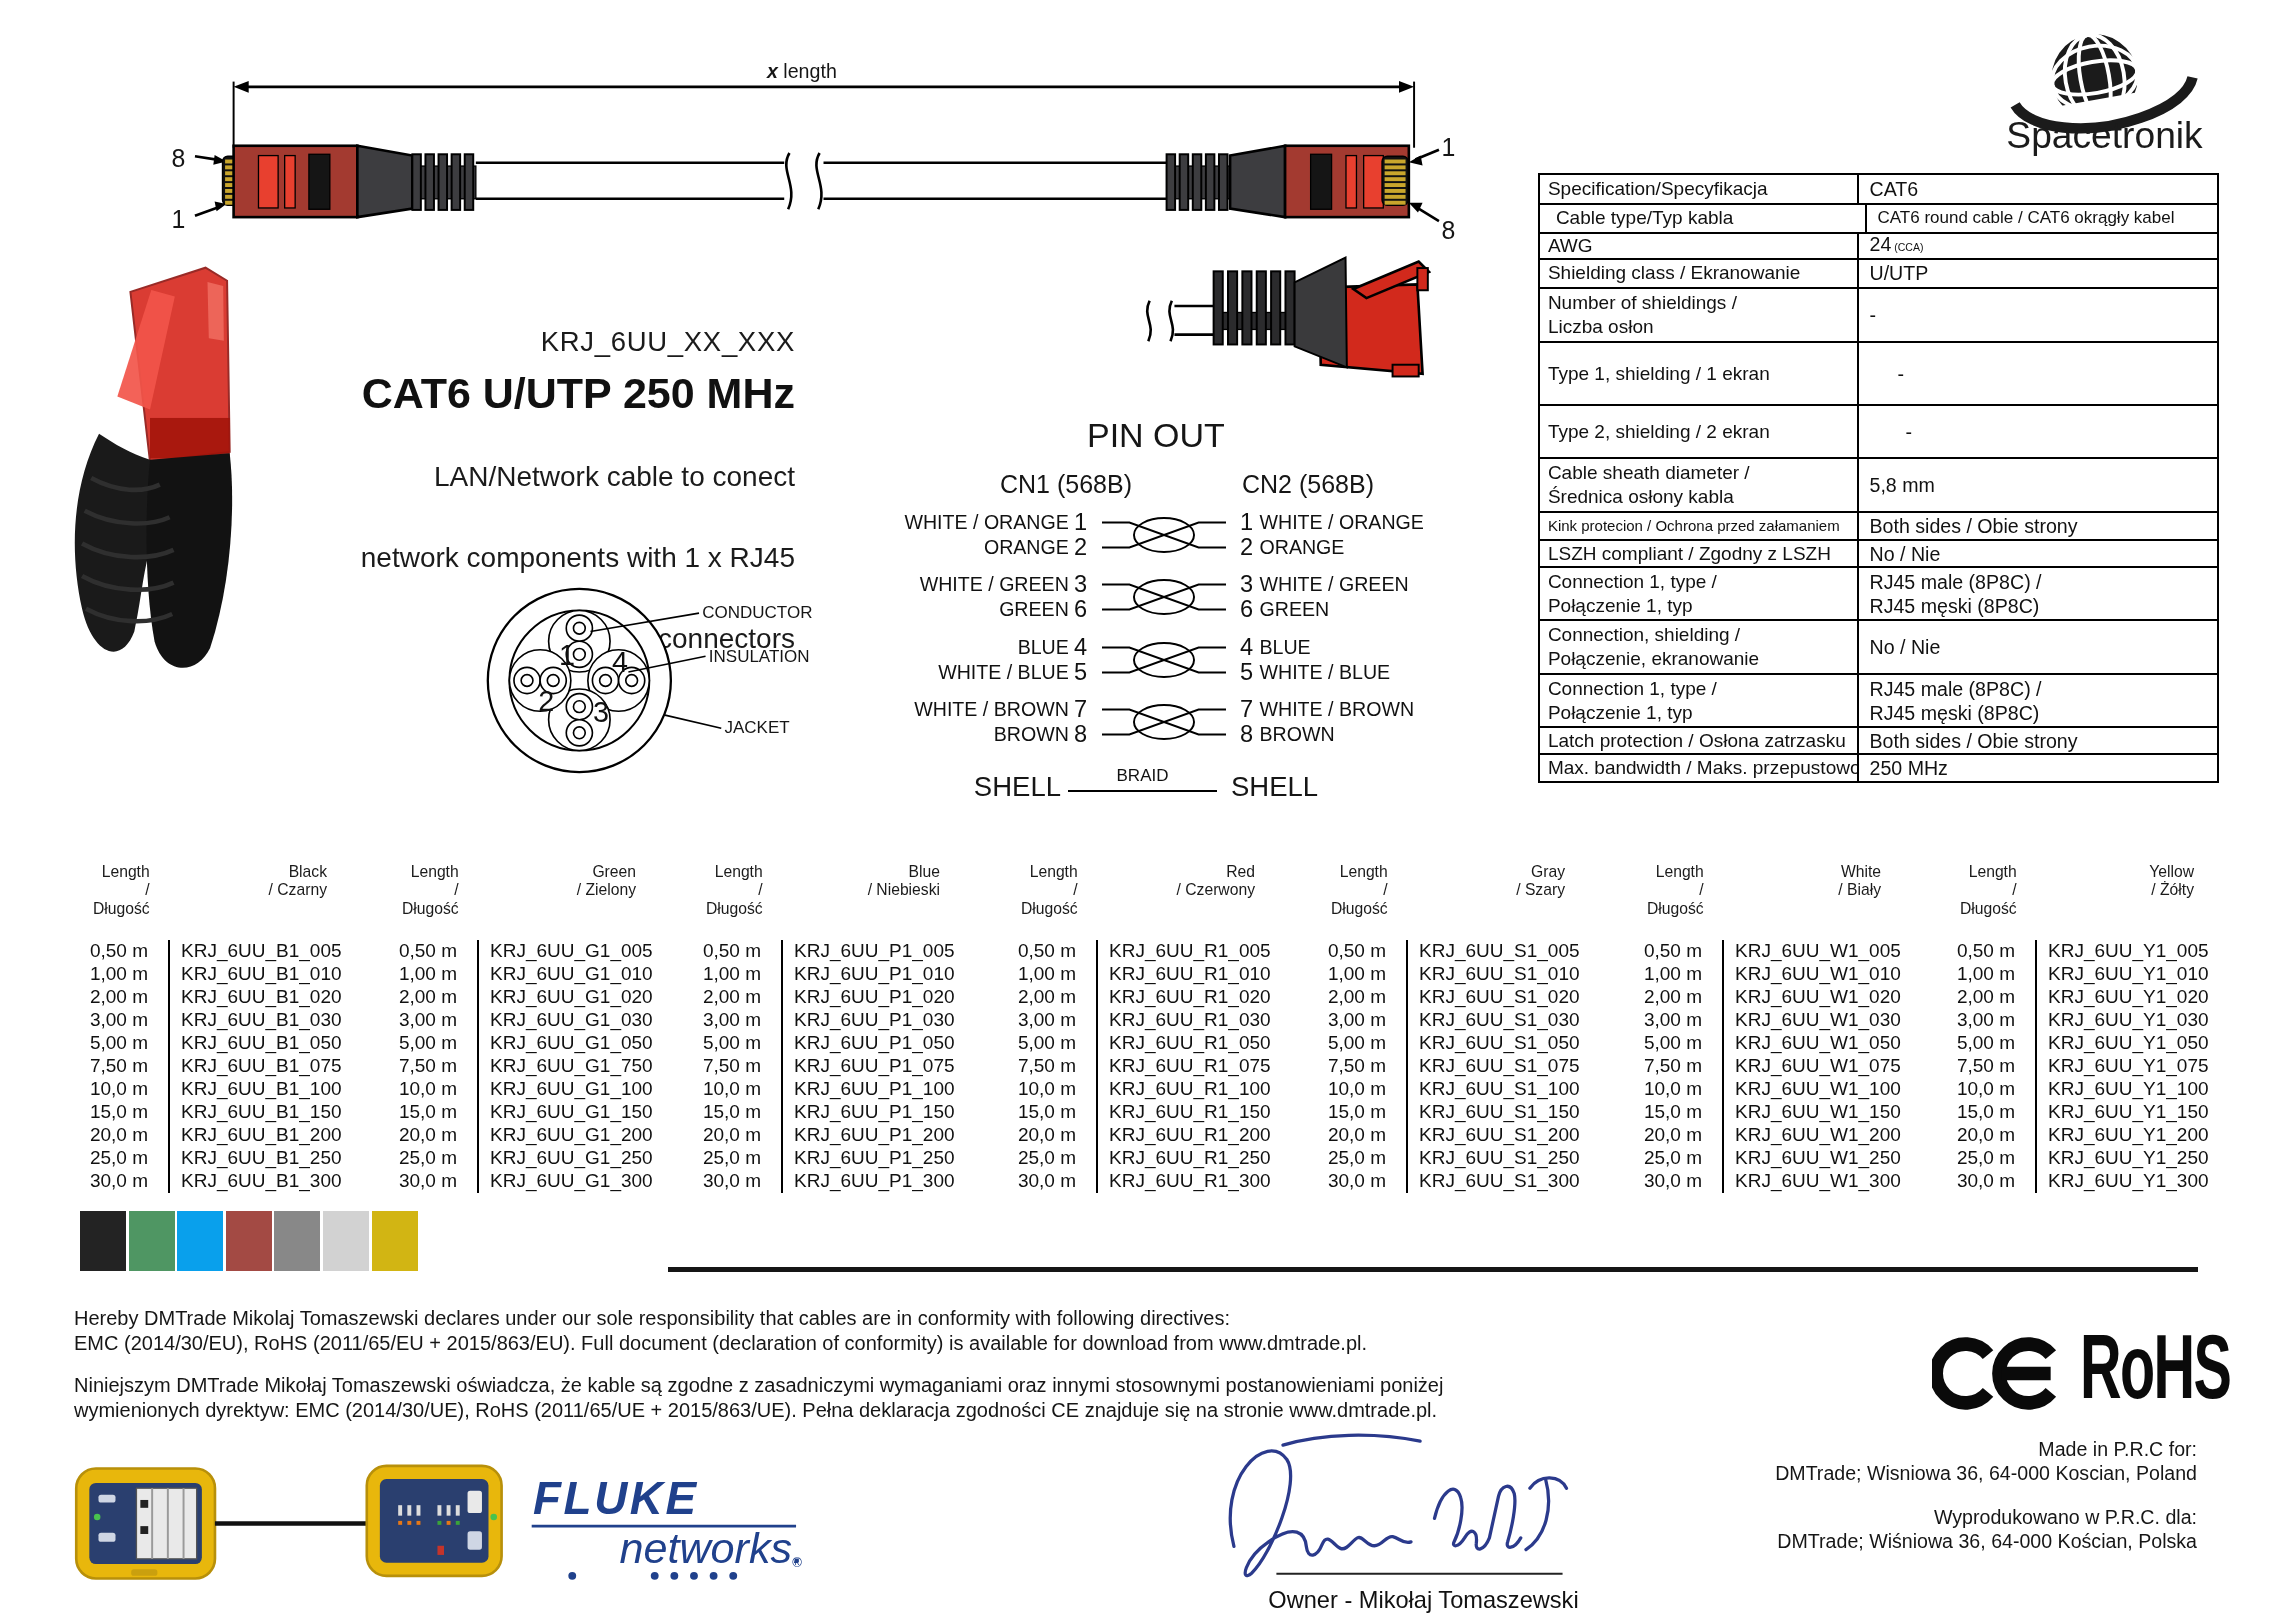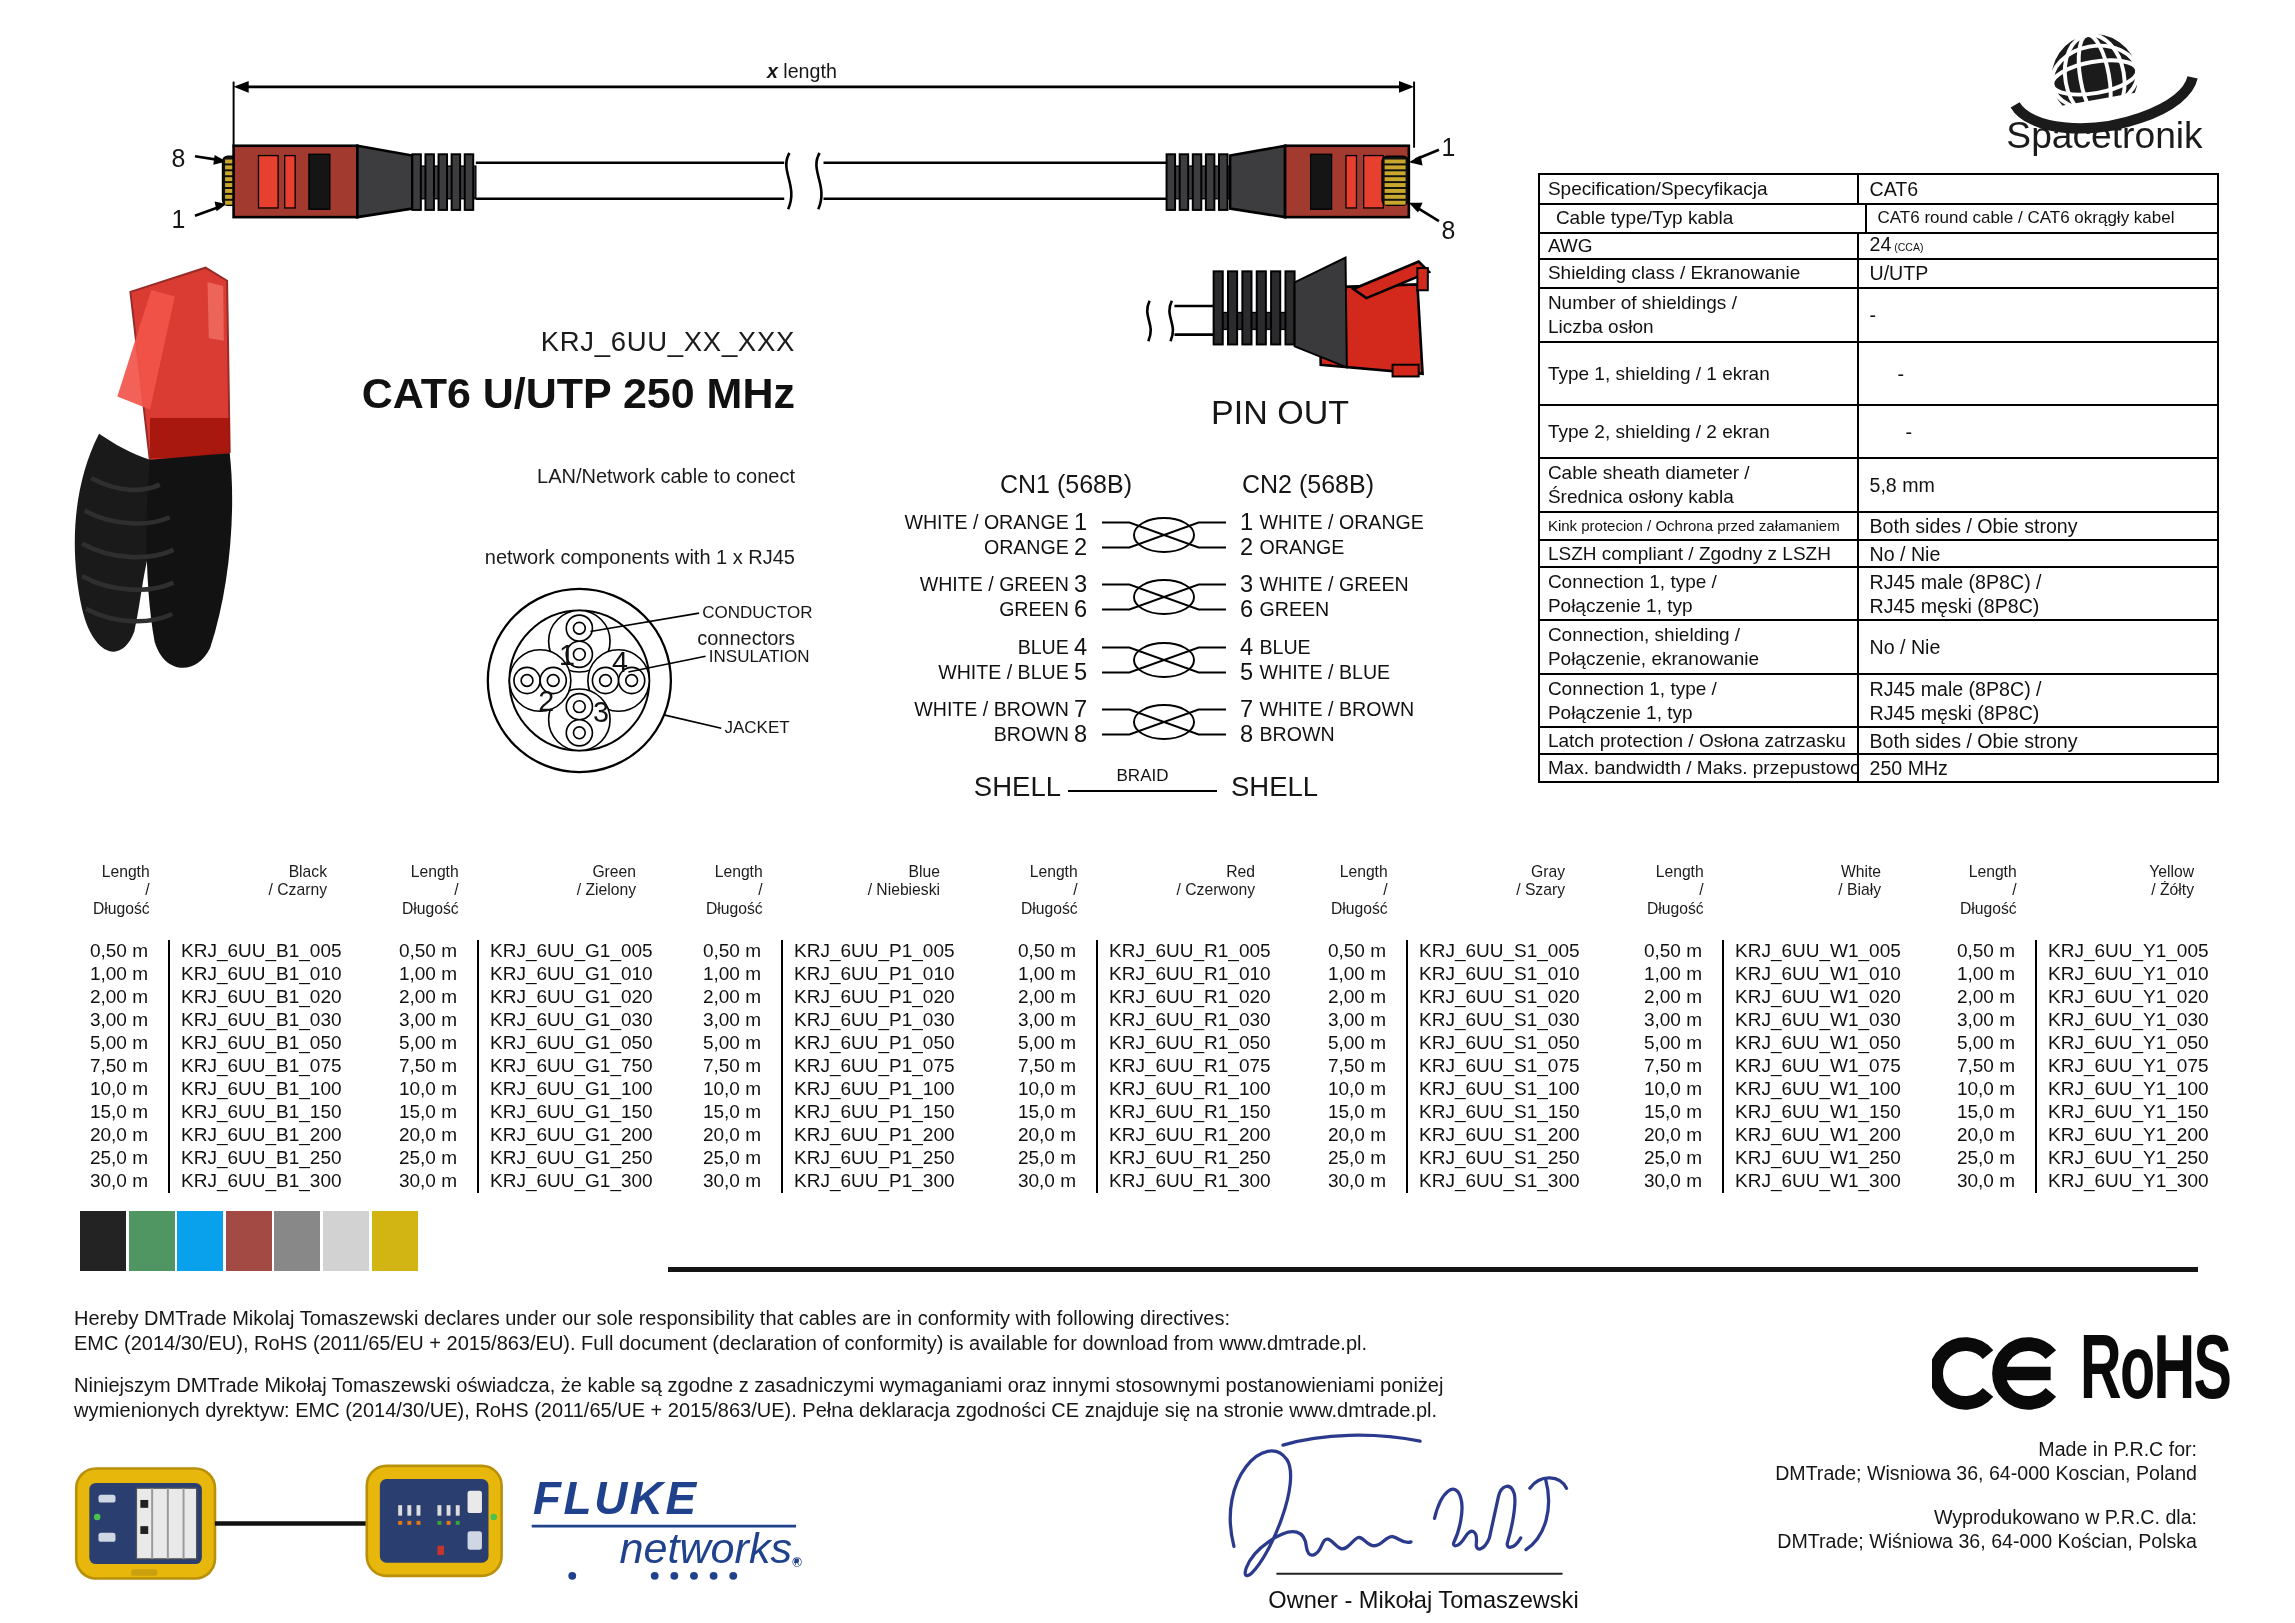--- a/index.html
+++ b/index.html
@@ -4,36 +4,36 @@
 <style>
   html,body{margin:0;padding:0;background:#ffffff;}
   #page{position:relative;width:2295px;height:1623px;background:#fff;
         font-family:"Liberation Sans",sans-serif;color:#111;overflow:hidden;}
   .abs{position:absolute;}
 
   
   #title-block{position:absolute;left:262px;top:326px;width:533px;text-align:right;}
   .model-line{font-size:27.5px;letter-spacing:0.7px;color:#1b1b1b;margin-bottom:10.5px;}
   .main-title{font-size:43px;font-weight:bold;color:#111;margin-bottom:13px;}
-  .desc-line{font-size:20px;line-height:45px;color:#1b1b1b;margin-top:36px;}
+  .desc-line{font-size:28px;line-height:45px;color:#1b1b1b;margin-top:36px;}
 
   
   #spec-table{position:absolute;left:1538px;top:173px;width:681px;
               border:2px solid #000;border-bottom:none;box-sizing:border-box;}
   .spec-row{display:grid;grid-template-columns:319px 1fr;border-bottom:2px solid #000;box-sizing:border-box;}
   .spec-label{border-right:2px solid #000;padding:1.3px 3.9px 1.3px 7.9px;display:flex;flex-direction:column;
               justify-content:center;font-size:19px;line-height:24px;white-space:nowrap;overflow:hidden;}
   .spec-label.small{font-size:15px;}
   .spec-value{padding:1.3px 3.9px 1.3px 10.5px;display:flex;flex-direction:column;justify-content:center;
               font-size:19.6px;line-height:24px;white-space:nowrap;overflow:hidden;}
   .spec-value.smallv{font-size:17px;}
   .cca{font-size:10.5px;}
 
   
-  #pinout-title{position:absolute;left:1087px;top:393px;width:262px;text-align:right;
+  #pinout-title{position:absolute;left:1087px;top:416px;width:262px;text-align:left;
                 font-size:34px;color:#161616;}
   .cn-head{position:absolute;top:470px;font-size:25px;color:#161616;}
   #cn1{left:936px;width:196px;text-align:right;}
   #cn2{left:1208px;width:200px;text-align:center;}
   #pinout-pairs{position:absolute;left:838px;top:505px;width:661px;height:314px;}
   .pair{position:absolute;left:0;width:100%;height:50px;display:grid;
         grid-template-columns:236px 27.5px 124px 27.5px 1fr;}
   .pl-lab div,.pr-lab div{height:25px;line-height:25px;font-size:19.6px;}
   .pl-num div,.pr-num div{height:25px;line-height:25px;font-size:23.6px;}
   .pl-lab div{text-align:right;padding-right:5.2px;}

